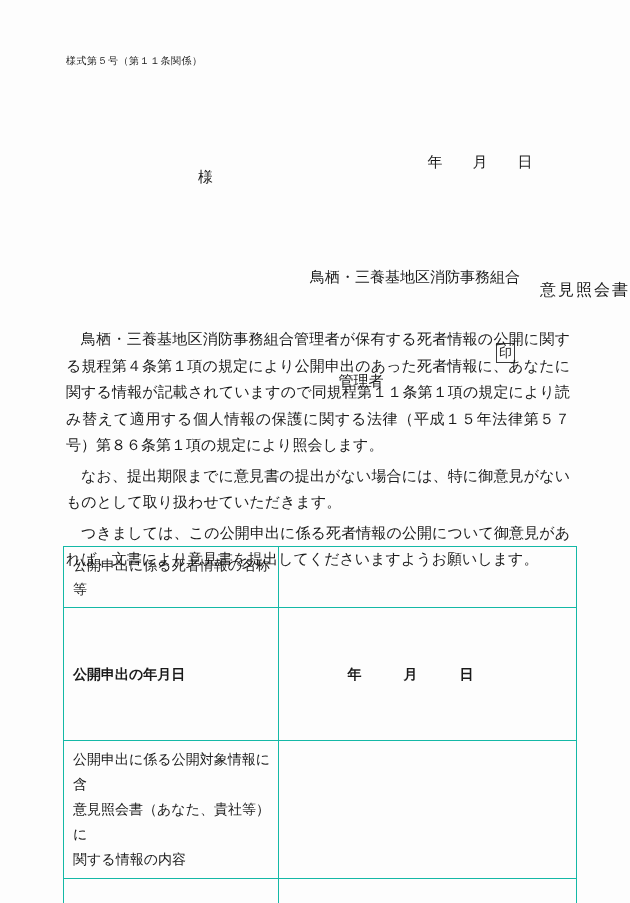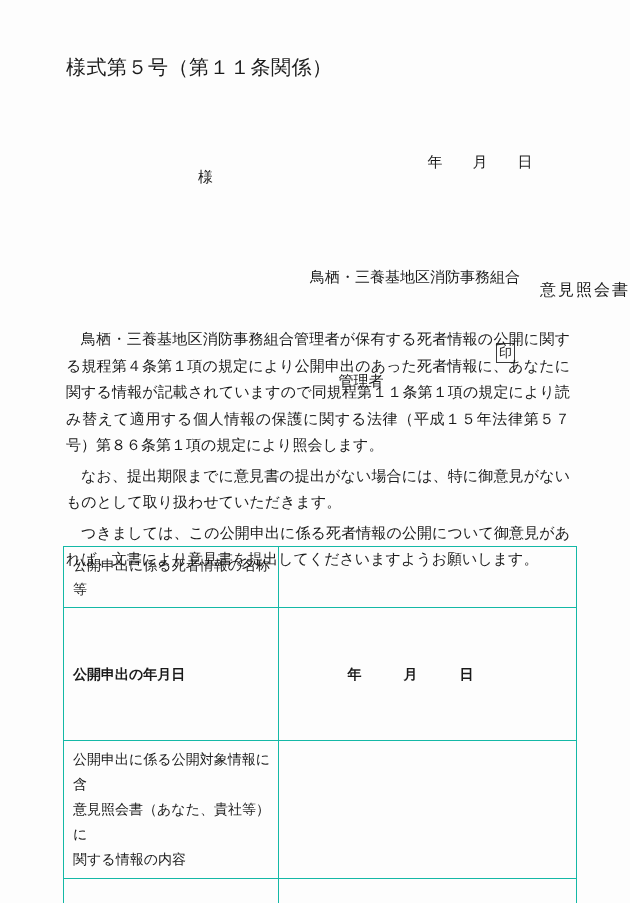--- a/index.html
+++ b/index.html
@@ -20,21 +20,21 @@
   .page {
     position: absolute;
     inset: 0;
   }
 
   
   .form-no {
     position: absolute;
     left: 66px;
     top: 54px;
-    font-size: 20px;
+    font-size: 10px;
     letter-spacing: 0.5px;
     white-space: pre;
   }
 
   
   .doc-meta {
     position: absolute;
     left: 380px;
     top: 100px;
     width: 200px;

